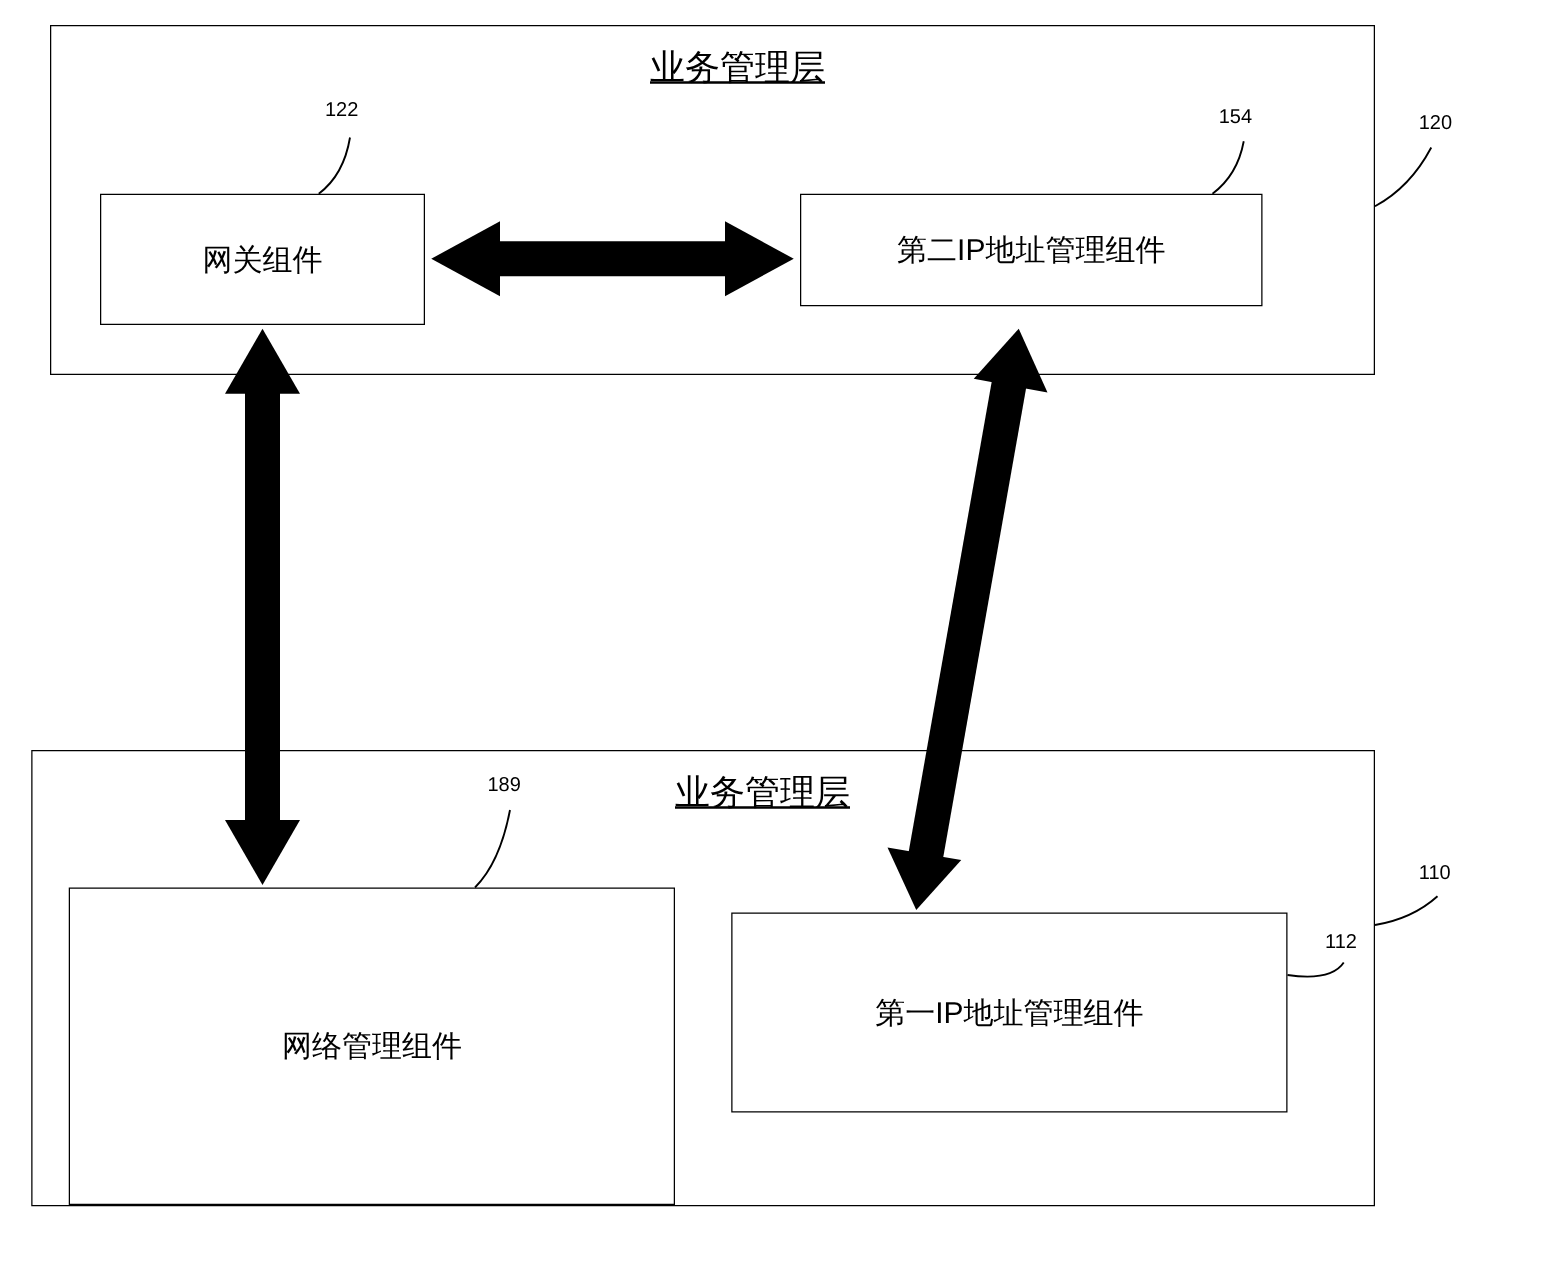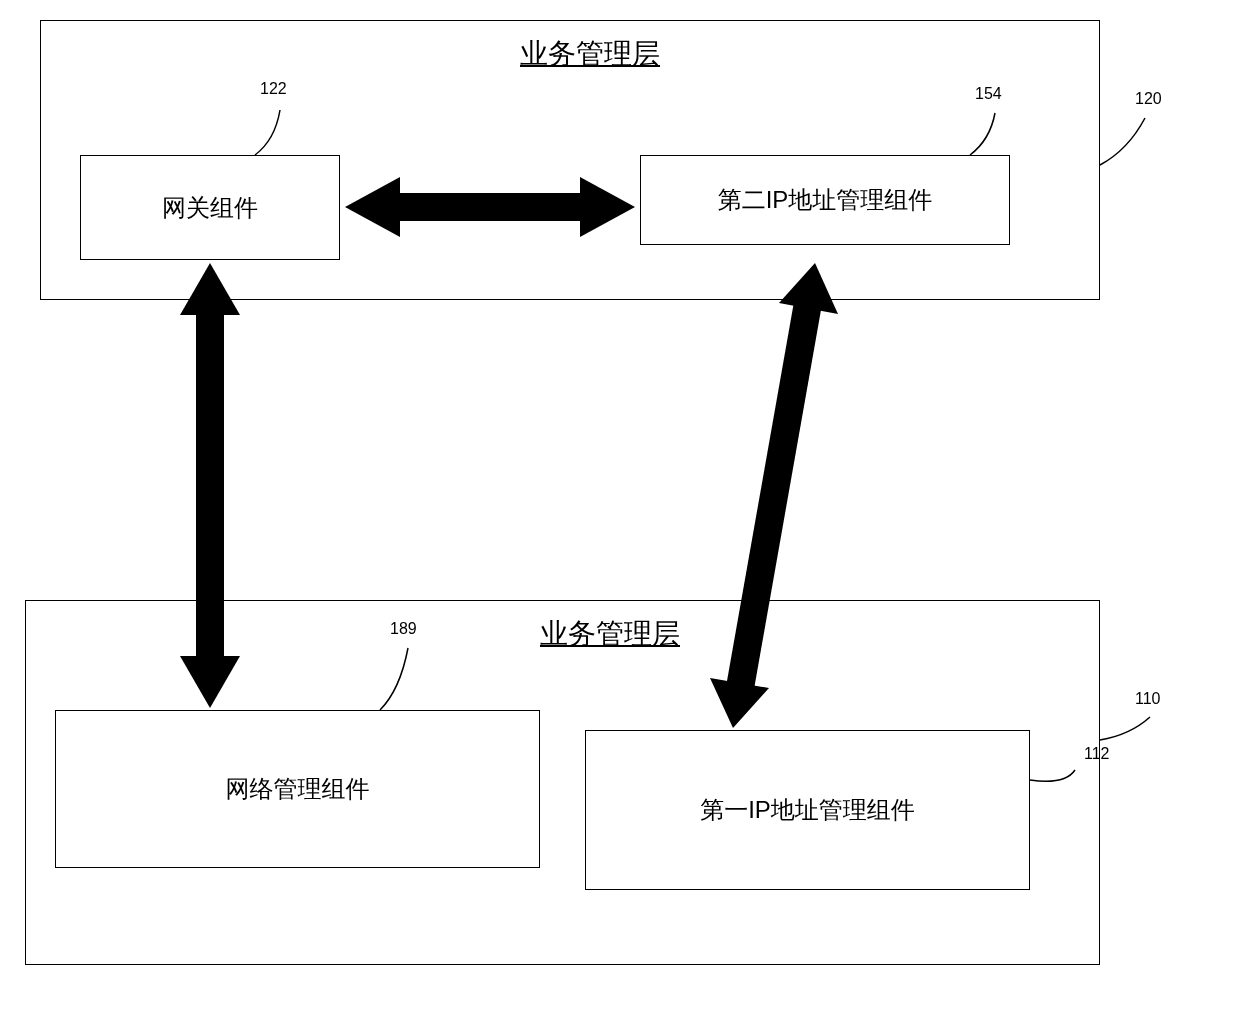--- a/index.html
+++ b/index.html
@@ -66,33 +66,33 @@
   </div>
 
   <div class="component-box" style="left:640px; top:155px; width:370px; height:90px;">
     <span>第二IP地址管理组件</span>
   </div>
 
   <div class="layer-box" style="left:25px; top:600px; width:1075px; height:365px;"></div>
 
   <div class="layer-title" style="left:540px; top:615px;">业务管理层</div>
 
-  <div class="component-box" style="left:55px; top:710px; width:485px; height:158px;">
+  <div class="component-box" style="left:55px; top:710px; width:485px; height:254px;">
     <span>网络管理组件</span>
   </div>
 
   <div class="component-box" style="left:585px; top:730px; width:445px; height:160px;">
     <span>第一IP地址管理组件</span>
   </div>
 
   <div class="ref-label" style="left:260px; top:80px;">122</div>
   <div class="ref-label" style="left:975px; top:85px;">154</div>
   <div class="ref-label" style="left:1135px; top:90px;">120</div>
   <div class="ref-label" style="left:390px; top:620px;">189</div>
-  <div class="ref-label" style="left:1084px; top:745px;">112</div>
+  <div class="ref-label" style="left:1060px; top:745px;">112</div>
   <div class="ref-label" style="left:1135px; top:690px;text-align:center;">110</div>
 
   <svg class="leader" style="left:0;top:0;" width="1240" height="1021">
     <path d="M 255 155 Q 275 140 280 110" stroke="#000" stroke-width="1.5" fill="none"></path>
   </svg>
   <svg class="leader" style="left:0;top:0;" width="1240" height="1021">
     <path d="M 970 155 Q 990 140 995 113" stroke="#000" stroke-width="1.5" fill="none"></path>
   </svg>
   <svg class="leader" style="left:0;top:0;" width="1240" height="1021">
     <path d="M 1100 165 Q 1128 150 1145 118" stroke="#000" stroke-width="1.5" fill="none"></path>

